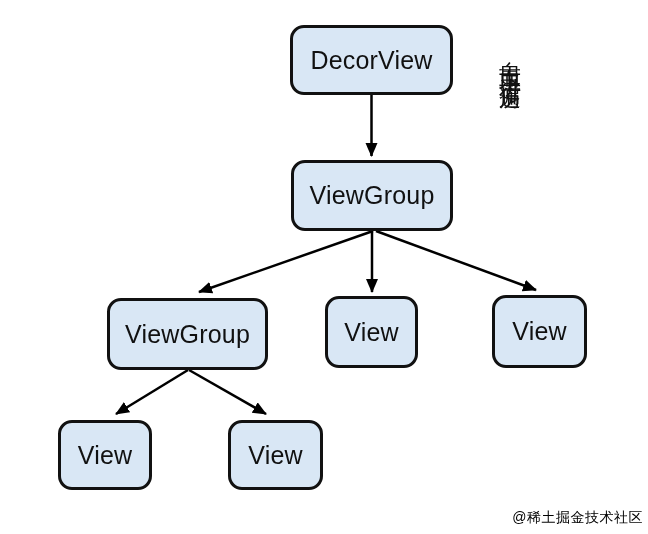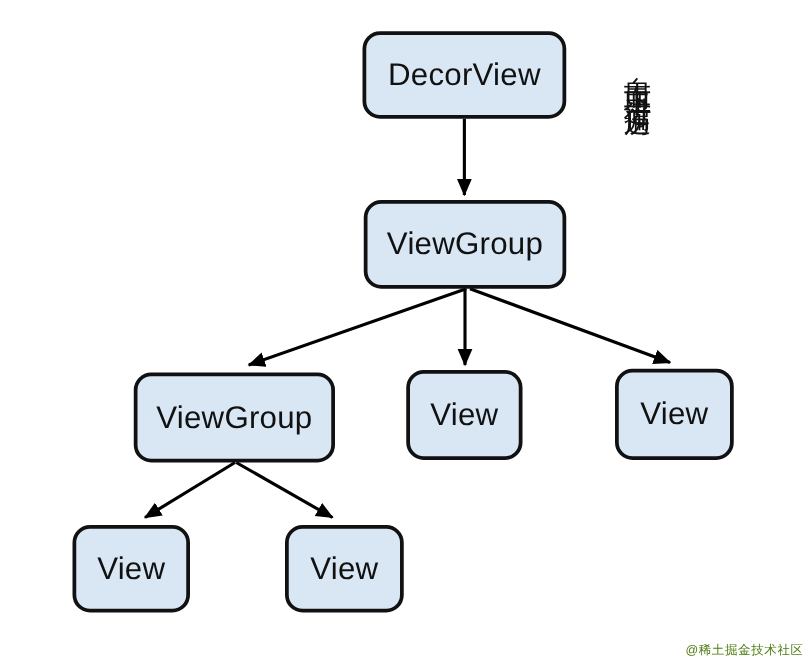--- a/index.html
+++ b/index.html
@@ -55,22 +55,22 @@
     font-size: 22px;
     letter-spacing: 4px;
     color: #111111;
     line-height: 1;
   }
   .watermark {
     position: absolute;
     right: 5px;
     bottom: 7px;
     z-index: 2;
-    font-size: 10px;
-    color: #4d7c0f;
+    font-size: 14px;
+    color: #000000;
     letter-spacing: 0.5px;
   }
 </style>
 </head>
 <body>
 
 <div class="canvas">
 
   <svg class="edges-layer" width="648" height="534" viewBox="0 0 648 534" xmlns="http://www.w3.org/2000/svg">
     <defs>

